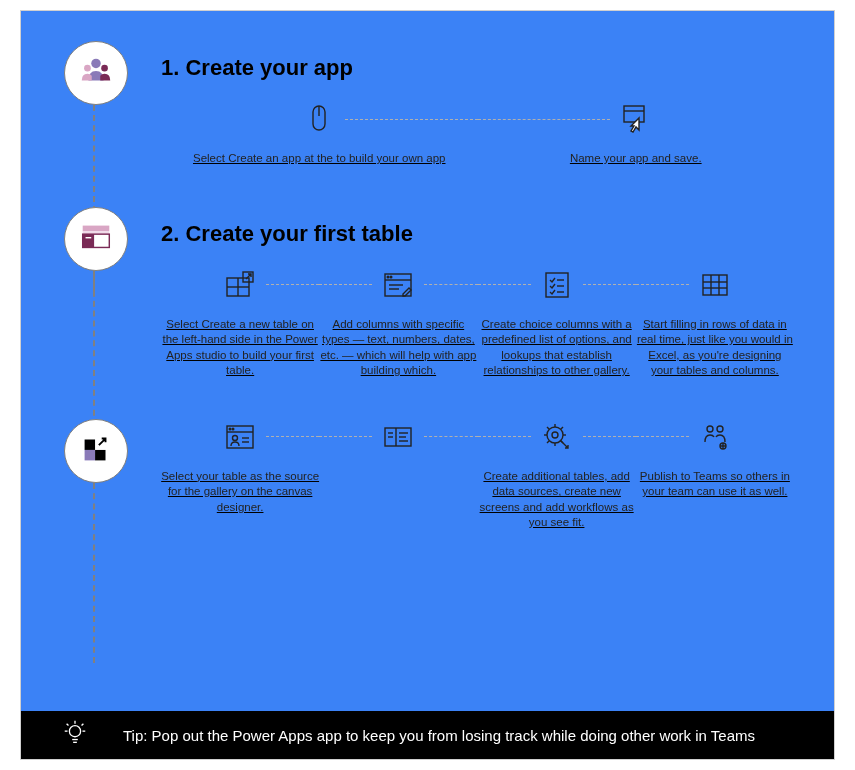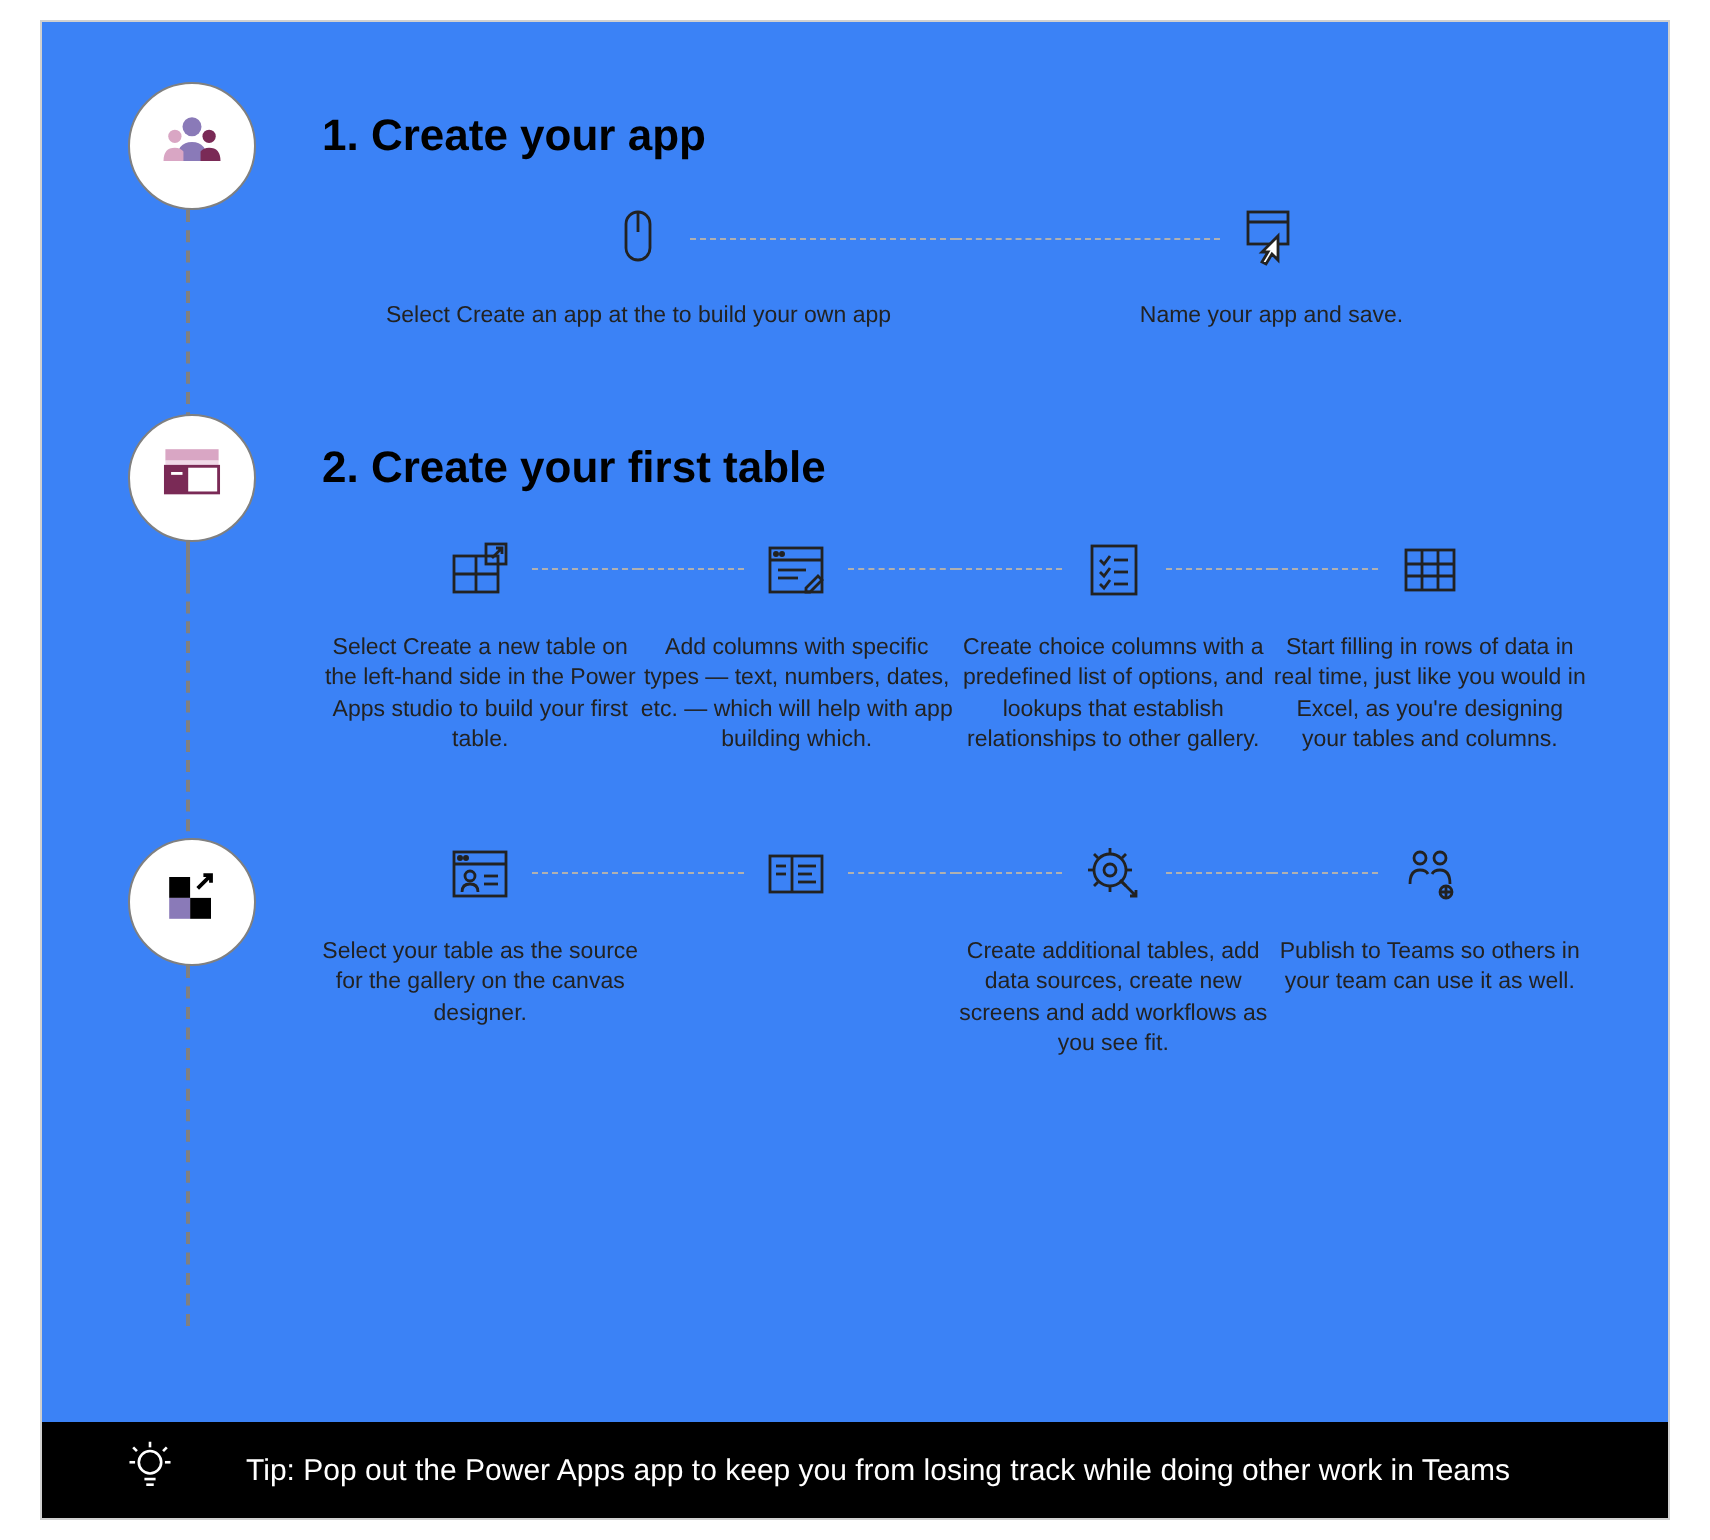--- a/index.html
+++ b/index.html
@@ -64,20 +64,21 @@
   }
   .step-title {
     font-size: 22px;
     font-weight: 700;
     color: #000;
     margin-bottom: 20px;
     margin-top: 14px;
   }
   .cols {
     display: flex;
+    text-decoration: underline;
   }
   .col {
     flex: 1;
     text-align: center;
   }
   .icon-row {
     display: flex;
     align-items: center;
     gap: 8px;
     margin-bottom: 14px;

